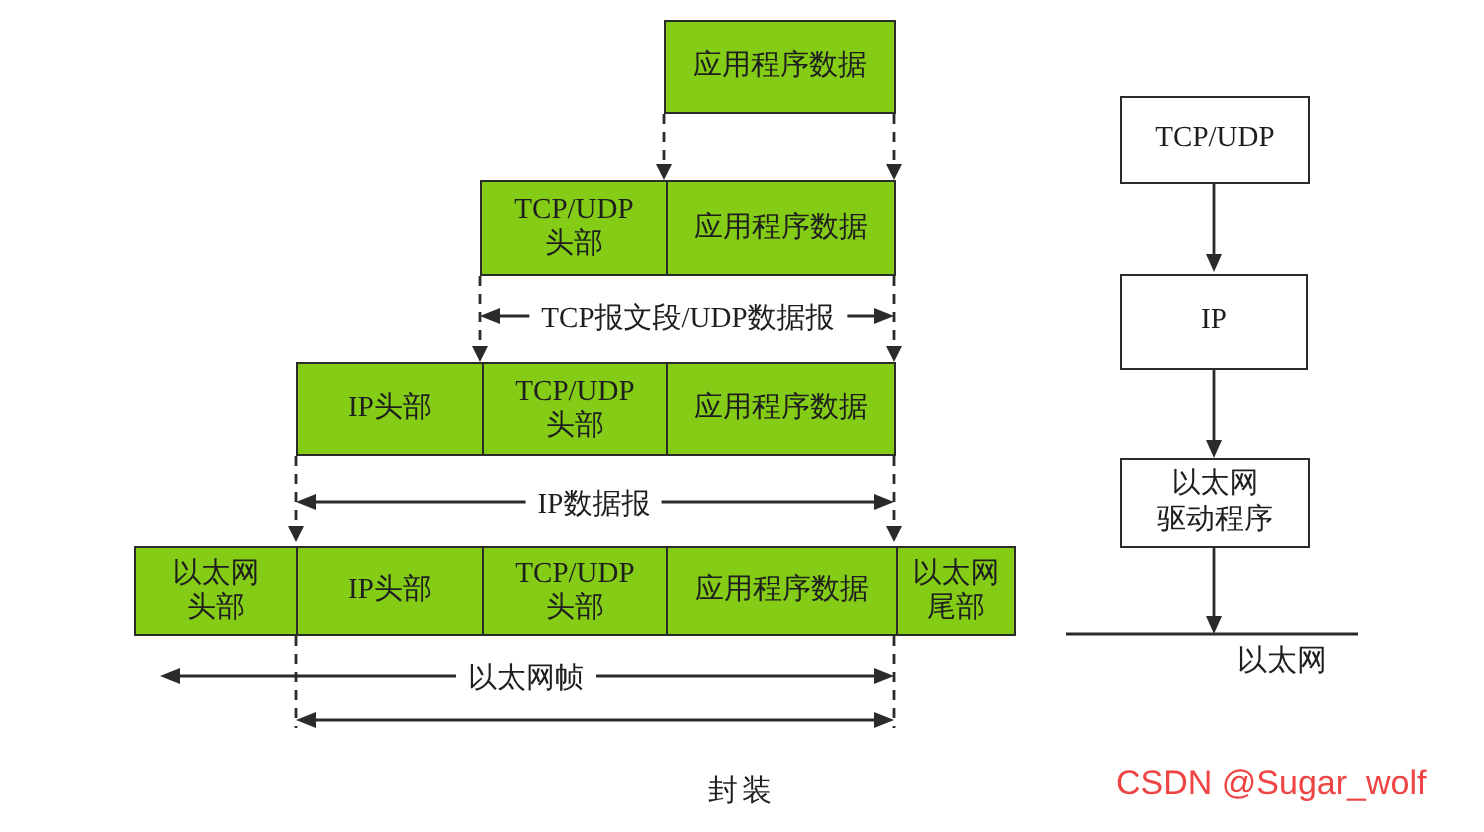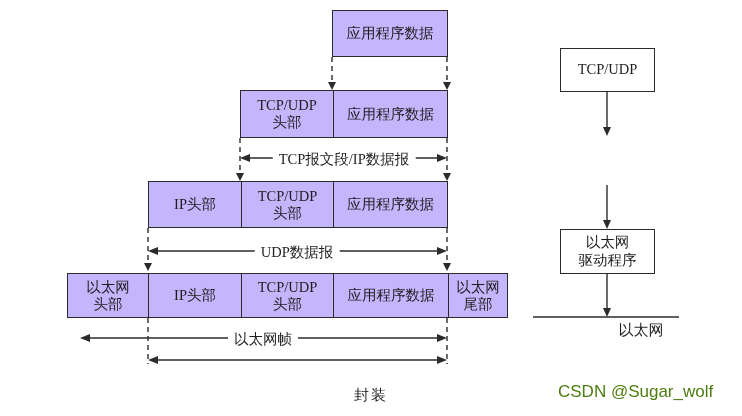--- a/index.html
+++ b/index.html
@@ -9,21 +9,21 @@
     background:#ffffff;
     font-family:"Liberation Serif","DejaVu Serif",serif;
     color:#1e1e1e;
     overflow:hidden;
   }
   .lines{position:absolute;left:0;top:0;z-index:1;}
   .row{
     position:absolute;z-index:2;
     display:flex;
     border:1.5px solid #2b2b2b;
-    background:#c4b5fd;
+    background:#84cc16;
     box-sizing:border-box;
   }
   .cell{
     display:flex;align-items:center;justify-content:center;
     text-align:center;
     font-size:14.5px;
     line-height:1.15;
     white-space:pre-line;
     box-sizing:border-box;
     height:100%;
@@ -56,21 +56,21 @@
   }
   .net-label{
     position:absolute;z-index:2;
     transform:translateX(-50%);
     font-size:15px;
   }
   .watermark{
     position:absolute;z-index:2;
     font-family:"Liberation Sans","DejaVu Sans",sans-serif;
     font-size:17px;
-    color:#4d7c0f;
+    color:#ef4444;
     white-space:nowrap;
   }
 </style>
 </head>
 <body>
 
 <div class="canvas">
 
   <svg class="lines" width="742" height="416" viewBox="0 0 742 416">
     <g stroke="#2b2b2b" stroke-width="1.4" fill="#2b2b2b">
@@ -141,26 +141,27 @@
     <div class="cell" style="width:80px;">以太网
 头部</div>
     <div class="cell" style="width:93px;">IP头部</div>
     <div class="cell" style="width:92px;">TCP/UDP
 头部</div>
     <div class="cell" style="width:115px;">应用程序数据</div>
     <div class="cell" style="flex:1;">以太网
 尾部</div>
   </div>
 
-  <div class="arrow-label" style="left:344px;top:159px;">TCP报文段/IP数据报</div>
-  <div class="arrow-label" style="left:297px;top:252px;">UDP数据报</div>
+  <div class="arrow-label" style="left:344px;top:159px;">TCP报文段/UDP数据报</div>
+  <div class="arrow-label" style="left:297px;top:252px;">IP数据报</div>
   <div class="arrow-label" style="left:263px;top:339px;">以太网帧</div>
 
   <div class="caption" style="left:344px;top:386px;margin-left:27px;">封装</div>
 
   <div class="stack-box" style="left:560px;top:48px;width:95px;height:44px;">TCP/UDP</div>
+  <div class="stack-box" style="left:560px;top:137px;width:94px;height:48px;">IP</div>
   <div class="stack-box" style="left:560px;top:229px;width:95px;height:45px;">以太网
 驱动程序</div>
   <div class="net-label" style="left:641px;top:321px;">以太网</div>
 
   <div class="watermark" style="left:558px;top:382px;">CSDN @Sugar_wolf</div>
 
 </div>
 
 </body></html>

